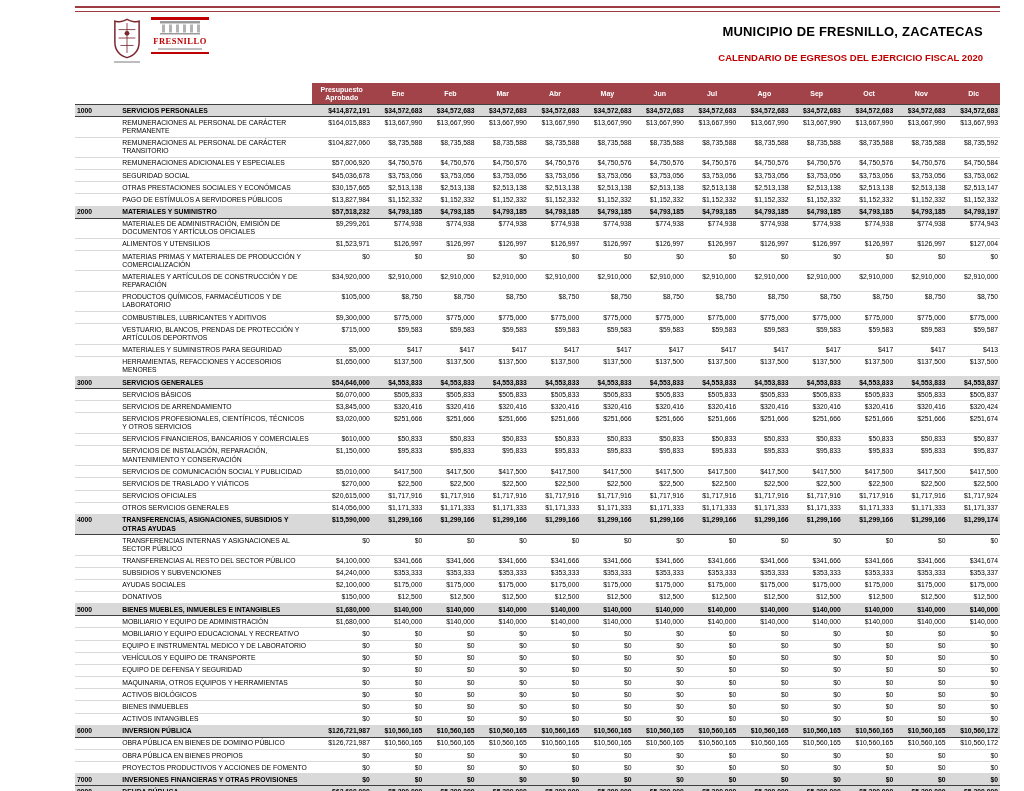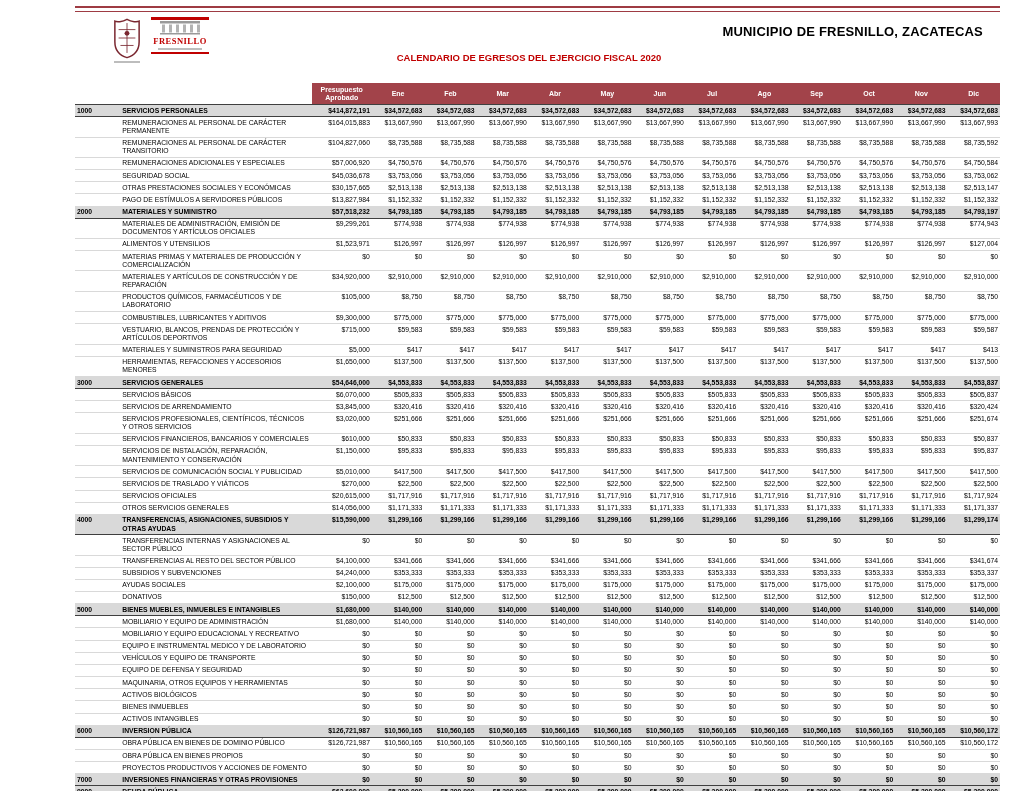--- a/index.html
+++ b/index.html
@@ -16,21 +16,21 @@
   .logos{position:absolute;left:38px;top:2px;display:flex;gap:10px;align-items:flex-start}
   .logo{display:flex;flex-direction:column;align-items:center}
   .crest-caption,.f-caption{width:26px;height:2px;background:#bdbdbd;margin-top:2px}
   .fresnillo-box{width:58px;display:flex;flex-direction:column;align-items:center}
   .fbar{width:58px;height:2.5px;background:#C00000}
   .fbar.bottom{margin-top:2px}
   .brand{font-family:"Liberation Serif", serif;font-weight:bold;color:#C00000;font-size:8.5px;letter-spacing:0.5px;margin-top:1px}
   .f-caption{width:44px}
 
   .title{ text-align:right;font-size:13px;font-weight:bold;letter-spacing:0.2px;padding-top:9px}
-  .subtitle{text-align:center;font-size:9.5px;font-weight:bold;color:#C00000;margin-top:13px}
+  .subtitle{text-align:right;font-size:9.5px;font-weight:bold;color:#C00000;margin-top:13px}
 
   table{width:925px;table-layout:fixed;border-collapse:collapse;margin-top:2px}
   col.c-code{width:45px}
   col.c-label{width:190px}
   col.c-pres{width:60px}
   col.c-month{width:52px}
 
   thead th{background:#A2434A;color:#fff;font-size:7px;font-weight:bold;text-align:center;vertical-align:middle;padding:2.5px 1px;line-height:1.15}
   thead th.blank{background:transparent;border:none}
 

